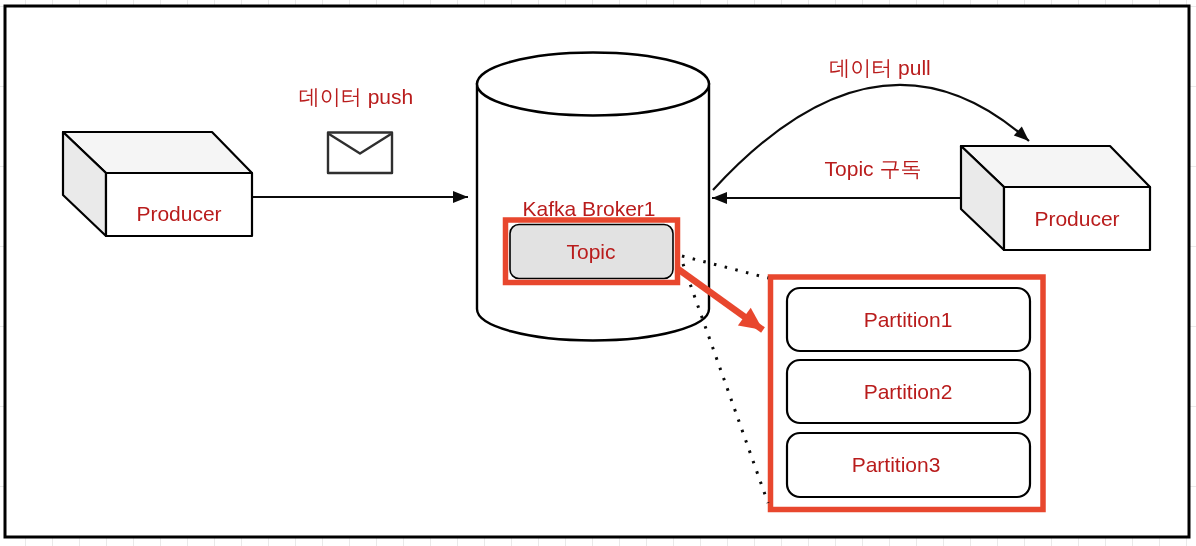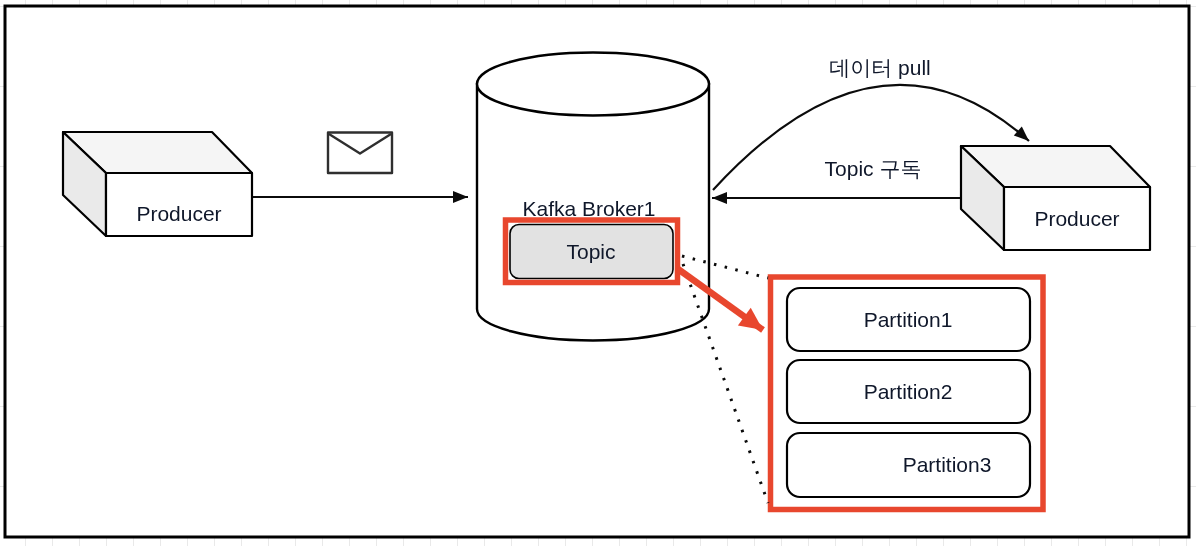--- a/index.html
+++ b/index.html
@@ -14,21 +14,21 @@
     font-family: "Liberation Sans", sans-serif;
     overflow: hidden;
   }
   .stage { position: relative; width: 1196px; height: 546px; }
   .stage svg { position: absolute; left: 0; top: 0; }
   .lbl {
     position: absolute;
     transform: translate(-50%, -50%);
     font-size: 21px;
     line-height: 1.1;
-    color: #0f172a;
+    color: #b91c1c;
     white-space: nowrap;
     text-align: right;
   }
 </style>
 </head>
 <body>
 
 <div class="stage">
 
   <svg width="1196" height="546" viewBox="0 0 1196 546">
@@ -80,30 +80,31 @@
     <rect x="787" y="433" width="243" height="64" rx="13" fill="#ffffff" stroke="#000000" stroke-width="2.2"></rect>
 
     <line x1="682" y1="256" x2="768" y2="278" stroke="#0b0b0b" stroke-width="3" stroke-dasharray="2.5 8.5" stroke-linecap="butt"></line>
     <line x1="683" y1="264" x2="768" y2="503" stroke="#0b0b0b" stroke-width="3" stroke-dasharray="2.5 8.5" stroke-linecap="butt"></line>
 
     <line x1="678" y1="269" x2="763" y2="330" stroke="#E8472E" stroke-width="6.5" marker-end="url(#arrowRed)"></line>
   </svg>
 
   <div class="lbl" style="left:179px; top:206px;margin-top:8px;">Producer</div>
 
+  <div class="lbl" style="left:356px; top:97px;">데이터 push</div>
 
   <div class="lbl" style="left:589px; top:177px;margin-top:32px;">Kafka Broker1</div>
 
   <div class="lbl" style="left:591px; top:252px;">Topic</div>
 
   <div class="lbl" style="left:880px; top:68px;">데이터 pull</div>
 
   <div class="lbl" style="left:849px; top:169px;margin-left:24px;">Topic 구독</div>
 
   <div class="lbl" style="left:1077px; top:219px;">Producer</div>
 
   <div class="lbl" style="left:908px; top:320px;">Partition1</div>
 
   <div class="lbl" style="left:908px; top:392px;">Partition2</div>
 
-  <div class="lbl" style="left:947px; top:465px;">Partition3</div>
+  <div class="lbl" style="left:896px; top:465px;">Partition3</div>
 
 </div>
 
 </body></html>

